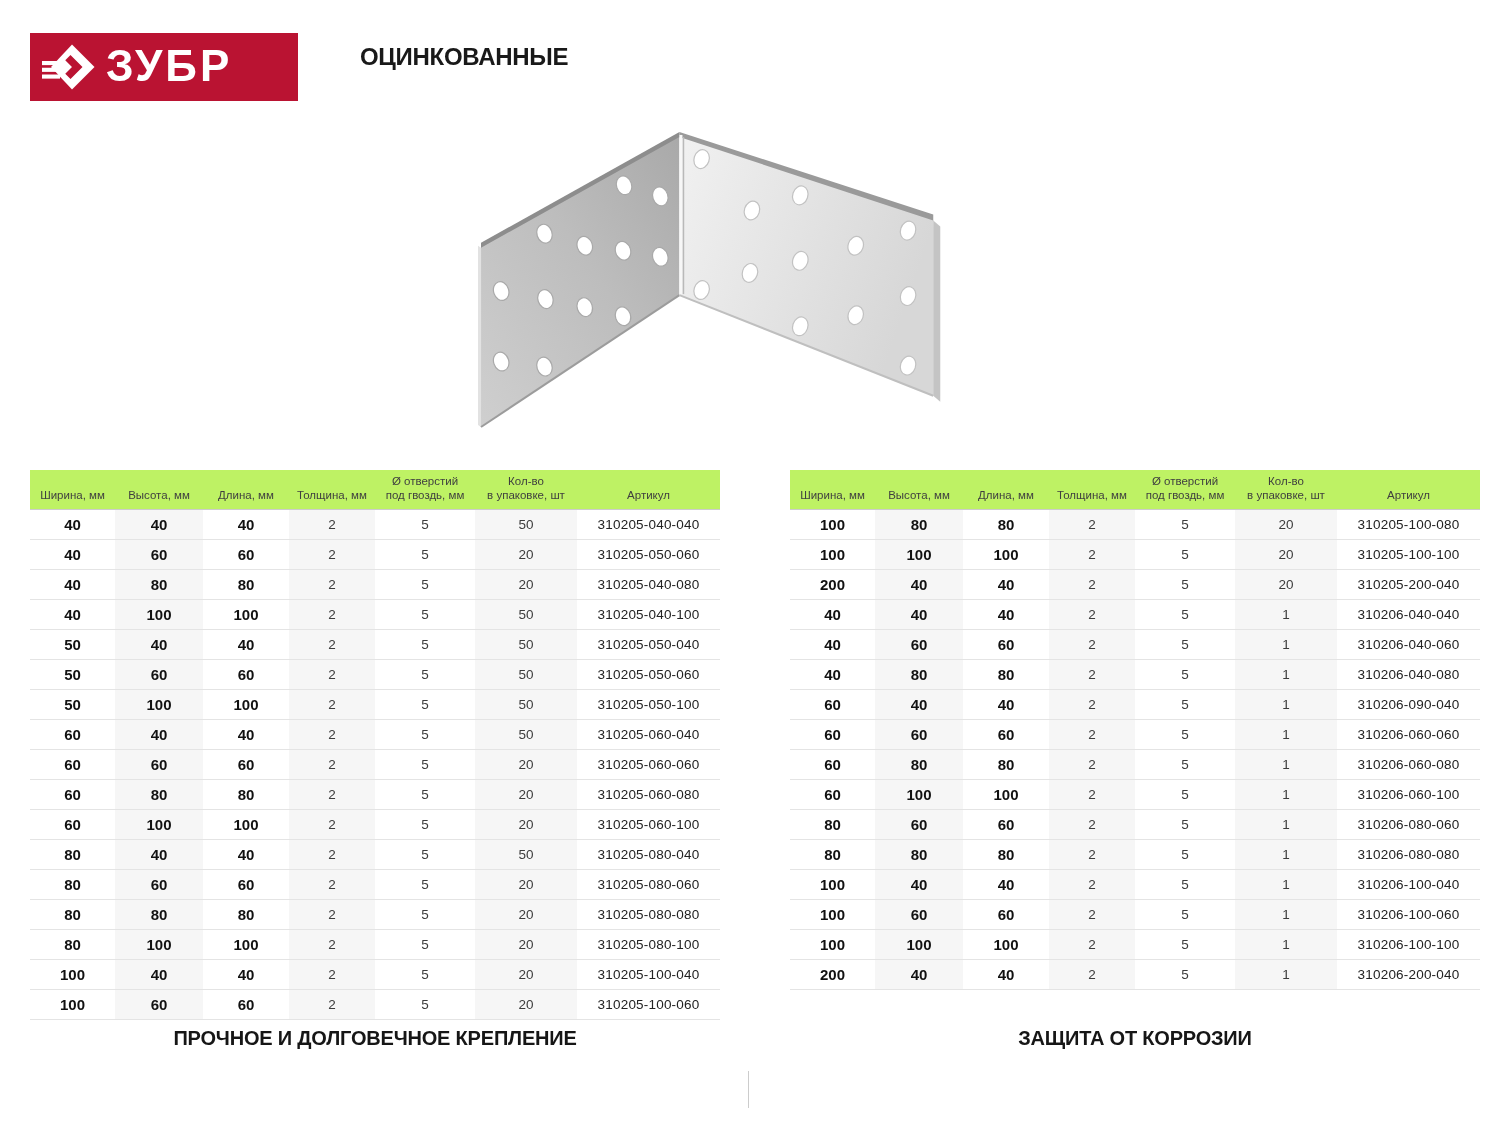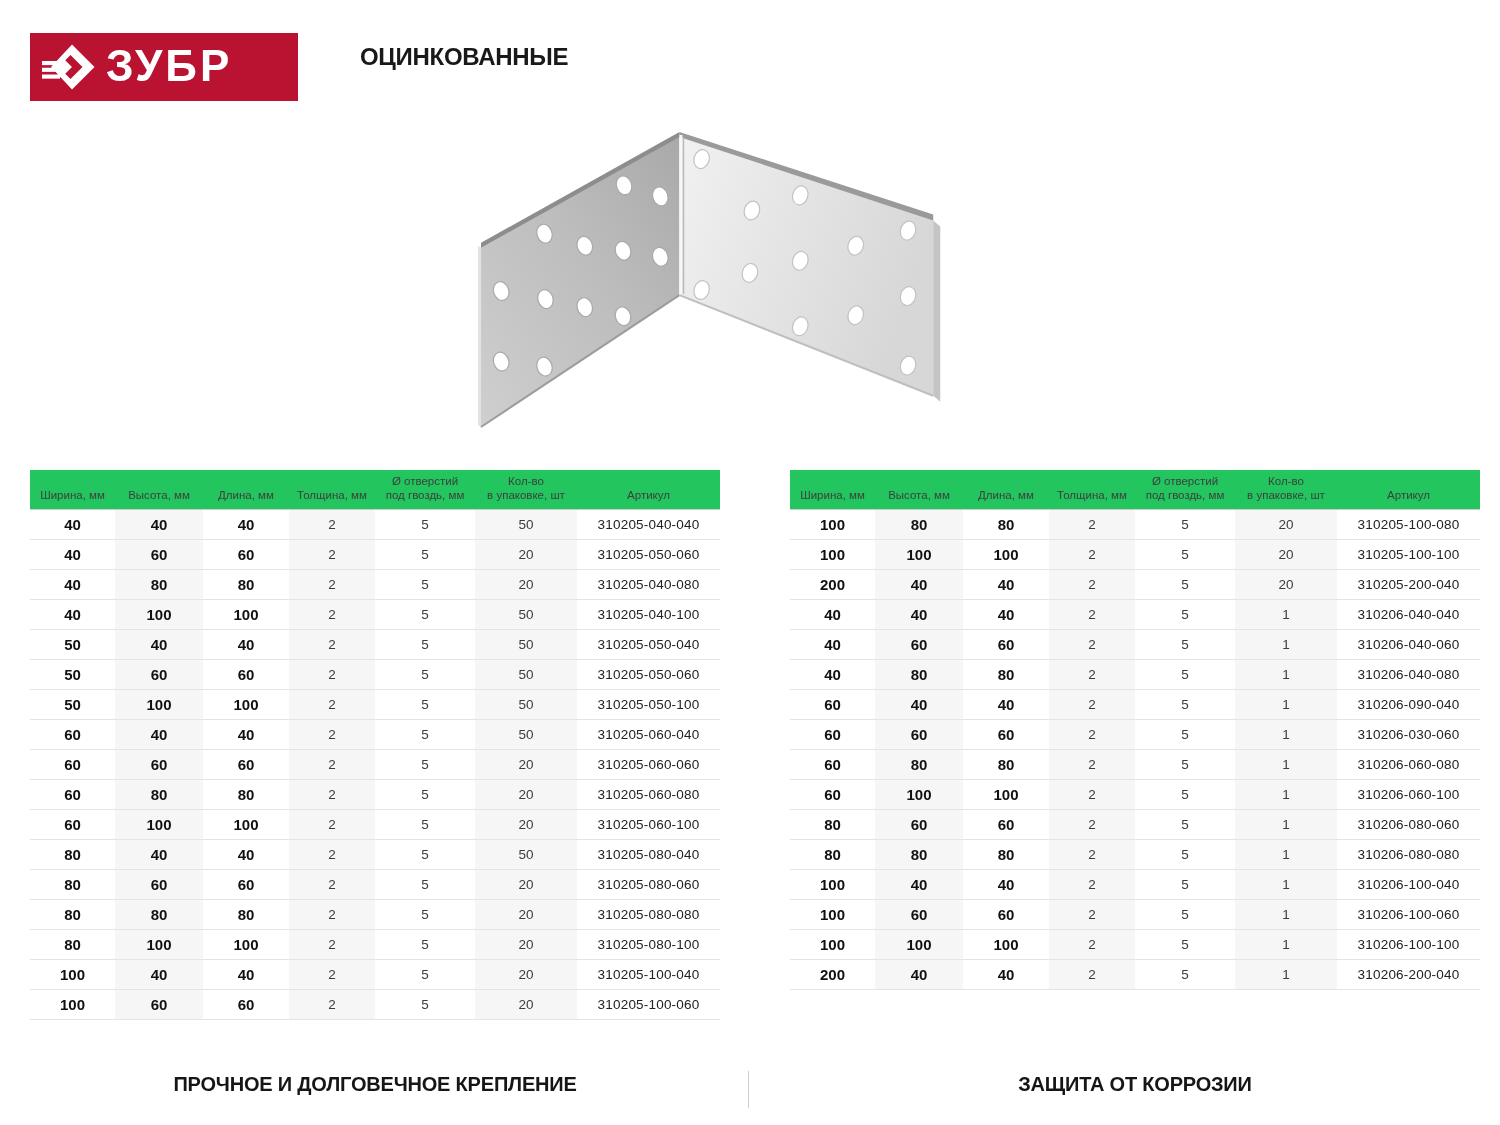--- a/index.html
+++ b/index.html
@@ -19,30 +19,30 @@
 
   
   .product { position:absolute; left:478px; top:126px; width:564px; height:314px; }
 
   
   .spec-table { position:absolute; top:470px; width:690px; border-collapse:collapse; table-layout:fixed; }
   .spec-table.left  { left:30px; }
   .spec-table.right { left:790px; }
   .spec-table th { font-weight:normal; font-size:11.5px; line-height:14px; color:#3f3f3f;
                    text-align:center; vertical-align:bottom; padding:4px 2px 7px 2px;
-                   border-bottom:1px solid #cccccc; background:#22c55e; }
+                   border-bottom:1px solid #cccccc; background:#bef264; }
   .spec-table td { height:30px; text-align:center; vertical-align:middle;
                    border-bottom:1px solid #e4e4e4; white-space:nowrap; }
   .spec-table td.dim  { font-weight:bold; font-size:15px; color:#111111; }
   .spec-table td.thin { font-size:13.5px; color:#3c3c3c; }
   .spec-table td.art  { font-size:13.5px; color:#222222; letter-spacing:0.2px; }
   .spec-table td.shade { background:#f6f6f6; }
 
   
-  .footer-slogan { position:absolute; top:1073px; width:690px; text-align:center;
+  .footer-slogan { position:absolute; top:1027px; width:690px; text-align:center;
                    font-weight:bold; font-size:20px; letter-spacing:-0.2px; color:#161616; }
   .footer-slogan.left  { left:30px; }
   .footer-slogan.right { left:790px; }
   .footer-divider { position:absolute; left:748px; top:1071px; width:1px; height:37px; background:#cccccc; }
 </style>
 </head>
 <body>
 
 <div class="page">
 
@@ -416,21 +416,21 @@
           <td class="thin shade">1</td>
           <td class="art">310206-090-040</td>
         </tr>
         <tr>
           <td class="dim">60</td>
           <td class="dim shade">60</td>
           <td class="dim">60</td>
           <td class="thin shade">2</td>
           <td class="thin">5</td>
           <td class="thin shade">1</td>
-          <td class="art">310206-030-060</td>
+          <td class="art">310206-060-060</td>
         </tr>
         <tr>
           <td class="dim">60</td>
           <td class="dim shade">80</td>
           <td class="dim">80</td>
           <td class="thin shade">2</td>
           <td class="thin">5</td>
           <td class="thin shade">1</td>
           <td class="art">310206-060-080</td>
         </tr>

